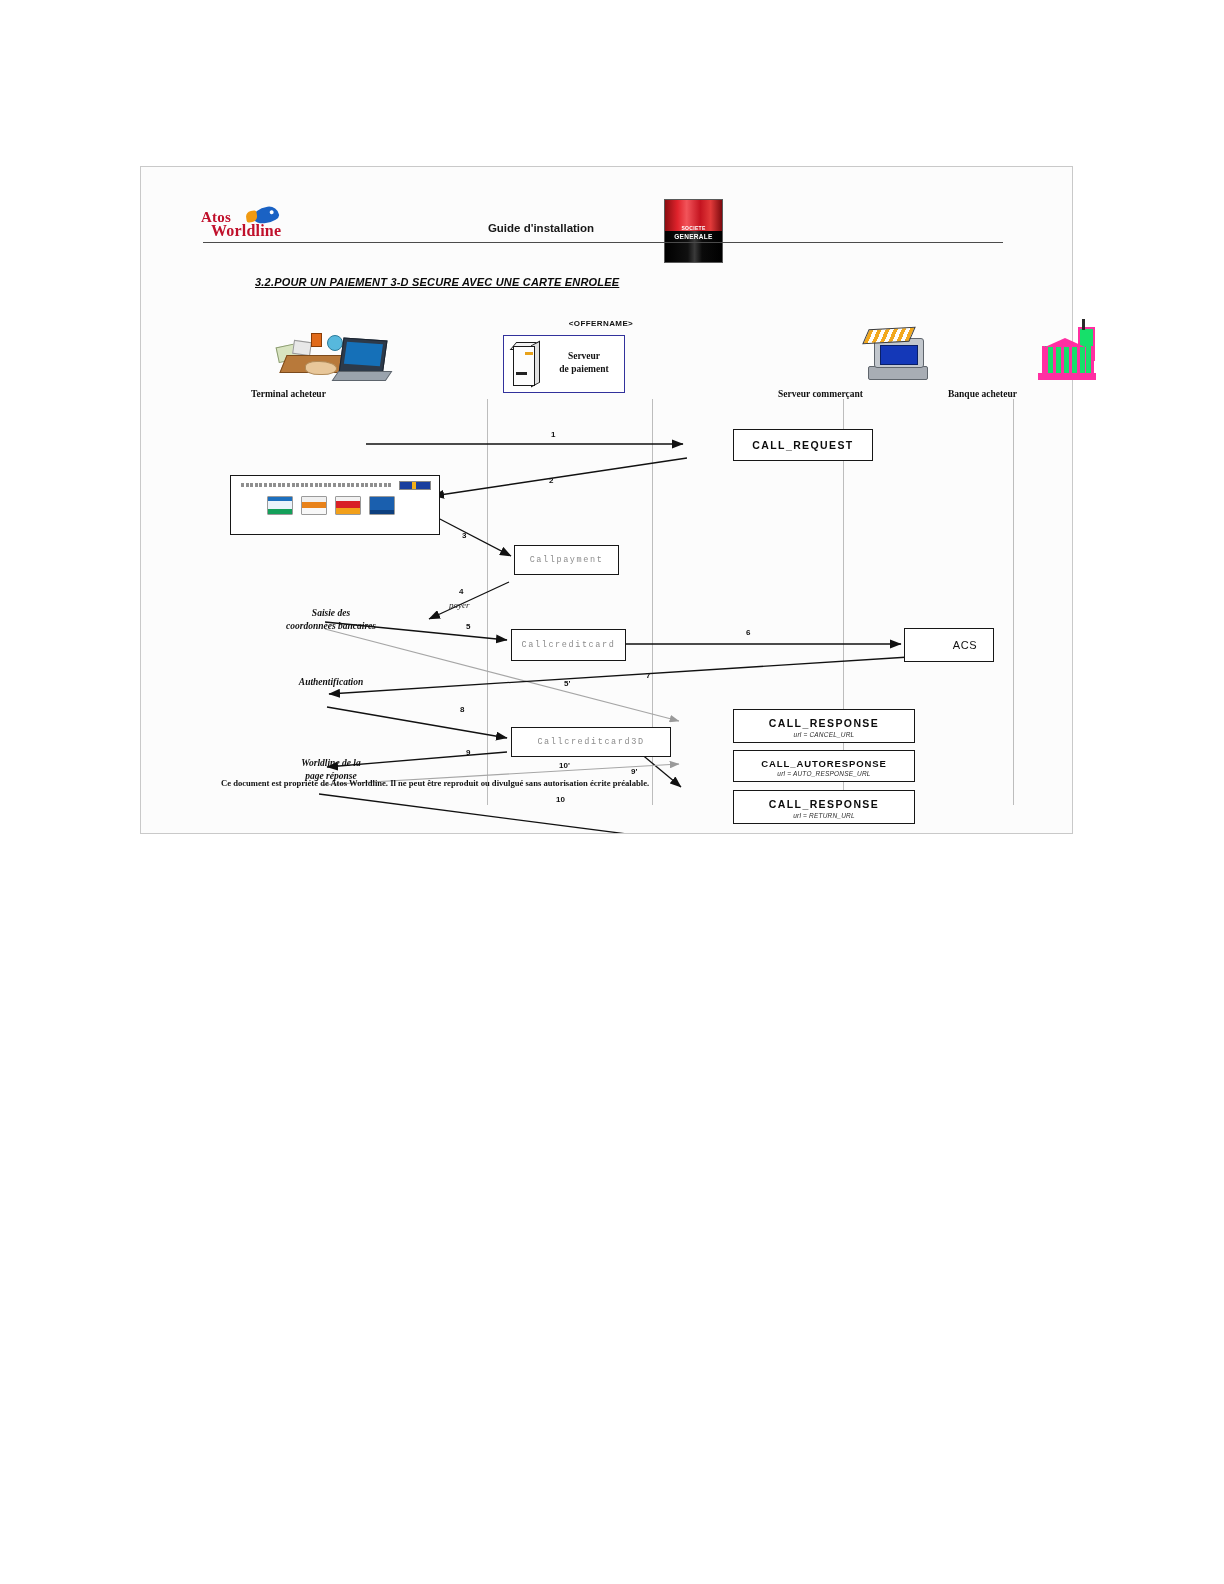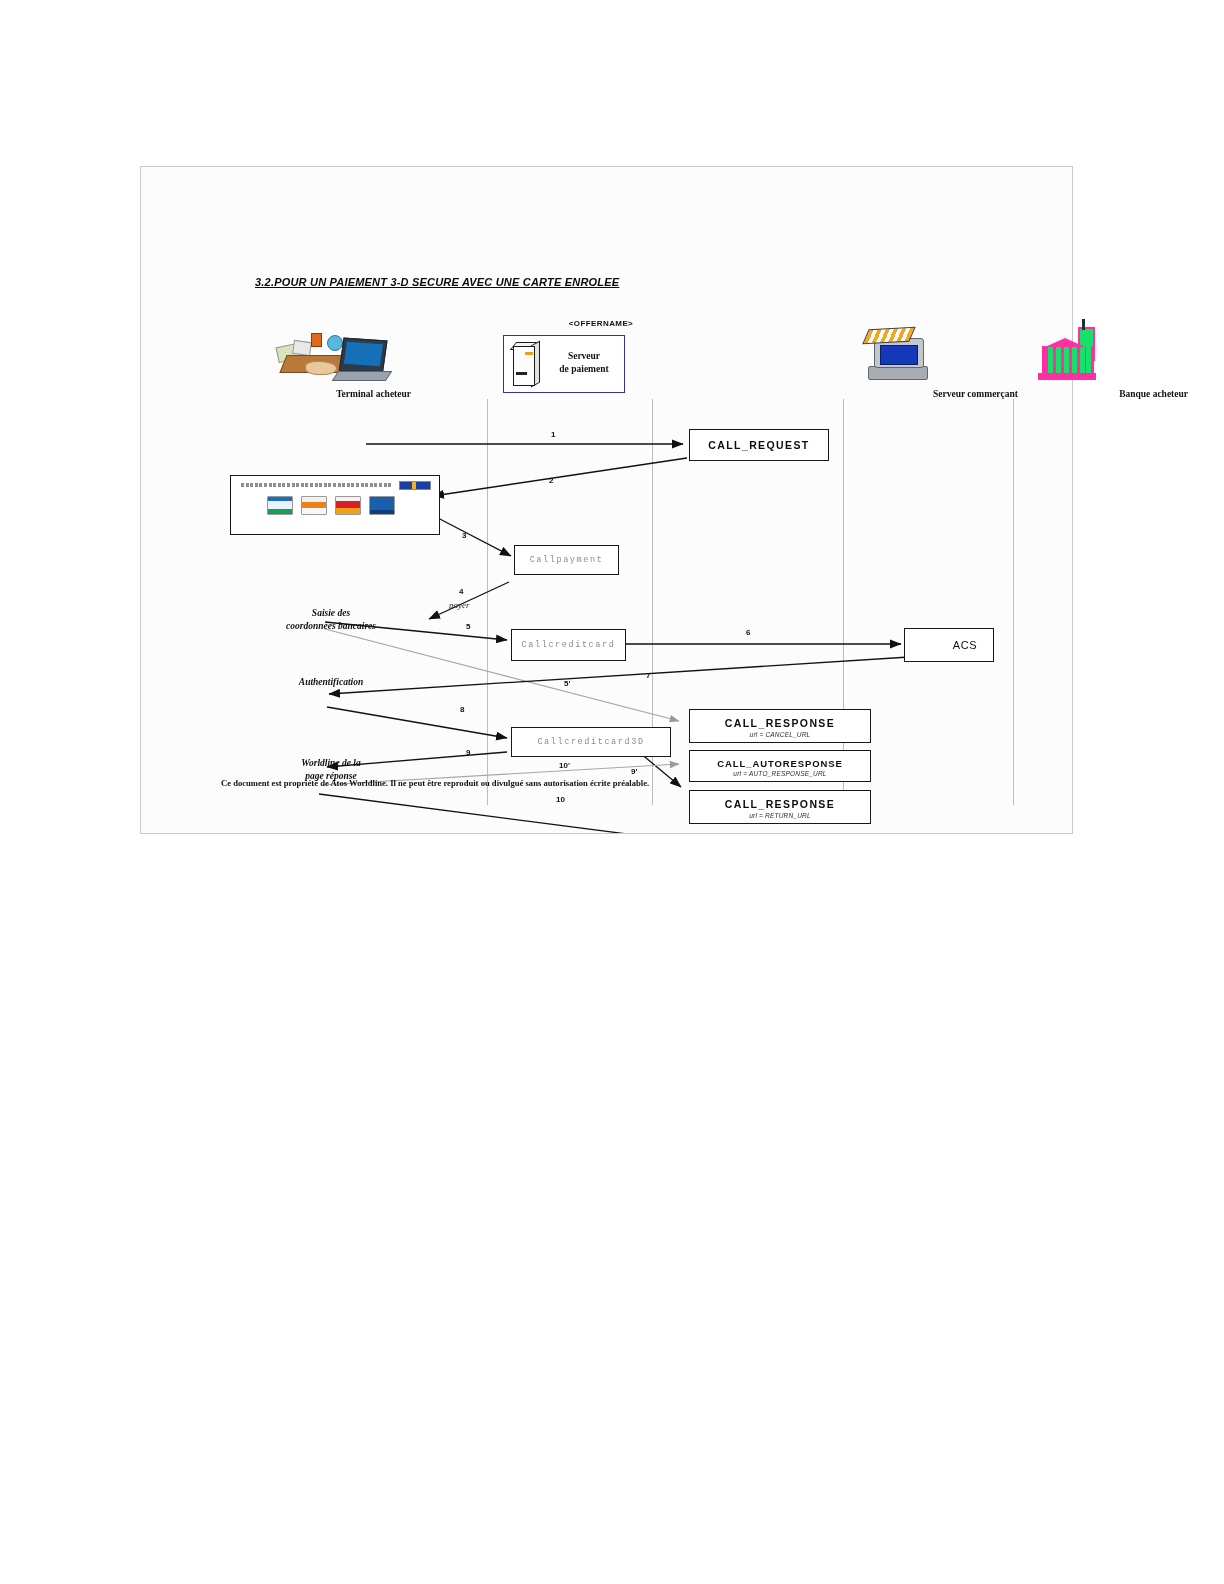--- a/index.html
+++ b/index.html
@@ -67,21 +67,21 @@
     font-family:"Liberation Sans",sans-serif;font-size:11px;font-weight:bold;
     font-style:italic;color:#0a0a0a;text-decoration:underline;
     letter-spacing:.2px;white-space:nowrap;
   }
   
   .diagram{position:absolute;left:0;top:0;width:931px;height:666px;}
   .svg-layer{position:absolute;left:0;top:0;width:931px;height:666px;}
   
   .lifeline{position:absolute;width:1px;background:#bdbdbd;top:232px;height:406px;}
   
-  .actor{position:absolute;text-align:right;}
+  .actor{position:absolute;text-align:left;}
   .actor .cap{
     font-family:"Liberation Serif",serif;font-size:9.5px;font-weight:bold;color:#111;
     white-space:nowrap;
   }
   .offername{
     position:absolute;left:380px;top:152px;width:160px;text-align:center;
     font-family:"Liberation Sans",sans-serif;font-size:8px;font-weight:bold;
     letter-spacing:.4px;color:#111;
   }
   
@@ -138,21 +138,21 @@
   .cb-body{position:absolute;left:4px;bottom:6px;width:46px;height:28px;background:#16e06a;
     border-left:3px solid #ff2fa2;border-right:3px solid #ff2fa2;}
   .cb-cols{position:absolute;left:7px;bottom:7px;width:41px;height:26px;
     background:repeating-linear-gradient(90deg,#ff2fa2 0 3px,#16e06a 3px 8px);}
   .cb-ped{position:absolute;left:2px;top:10px;width:50px;height:9px;background:#ff2fa2;
     clip-path:polygon(10% 100%,50% 0,90% 100%);}
   .cb-tower{position:absolute;left:40px;top:-1px;width:13px;height:30px;background:#16e06a;
     border:2px solid #ff2fa2;}
   .cb-spire{position:absolute;left:44px;top:-9px;width:3px;height:11px;background:#2a2a2a;}
   
-  .mbox{position:absolute;background:#fff;border:1.5px solid #171717;}
+  .mbox{position:absolute;background:#fff;border:1.5px solid #171717;margin-left:44px;}
   .mbox .t1{
     position:absolute;left:0;width:100%;text-align:center;
     font-family:"Liberation Sans",sans-serif;font-weight:bold;color:#0c0c0c;
   }
   .mbox .t2{
     position:absolute;left:0;width:100%;text-align:center;
     font-family:"Liberation Sans",sans-serif;font-style:italic;font-size:6.5px;color:#2a2a2a;
     letter-spacing:.2px;
   }
   .call-lg .t1{top:9px;font-size:10.5px;letter-spacing:1.4px;}
@@ -208,20 +208,35 @@
     position:absolute;left:80px;top:611px;width:770px;
     font-family:"Liberation Serif",serif;font-size:8.6px;font-weight:bold;color:#111;
     white-space:nowrap;
   }
 </style>
 </head>
 <body>
 
 <div class="page">
 
+  <div class="hdr">
+    <div class="logo-atos">
+      <div class="l1">Atos</div>
+      <div class="l2">Worldline</div>
+      <div class="fish"></div>
+    </div>
+    <div class="hdr-title">Guide d'installation</div>
+    <div class="logo-sg">
+      <div class="sg-top"></div>
+      <div class="sg-bot"></div>
+      <div class="sg-t1">SOCIETE</div>
+      <div class="sg-t2">GENERALE</div>
+    </div>
+    <div class="hdr-rule"></div>
+  </div>
 
   <div class="sec-title">3.2.POUR UN PAIEMENT 3-D SECURE AVEC UNE CARTE ENROLEE</div>
 
   <div class="diagram">
 
     <div class="lifeline" style="left:346px;"></div>
     <div class="lifeline" style="left:511px;"></div>
     <div class="lifeline" style="left:702px;"></div>
     <div class="lifeline" style="left:872px;"></div>
 

